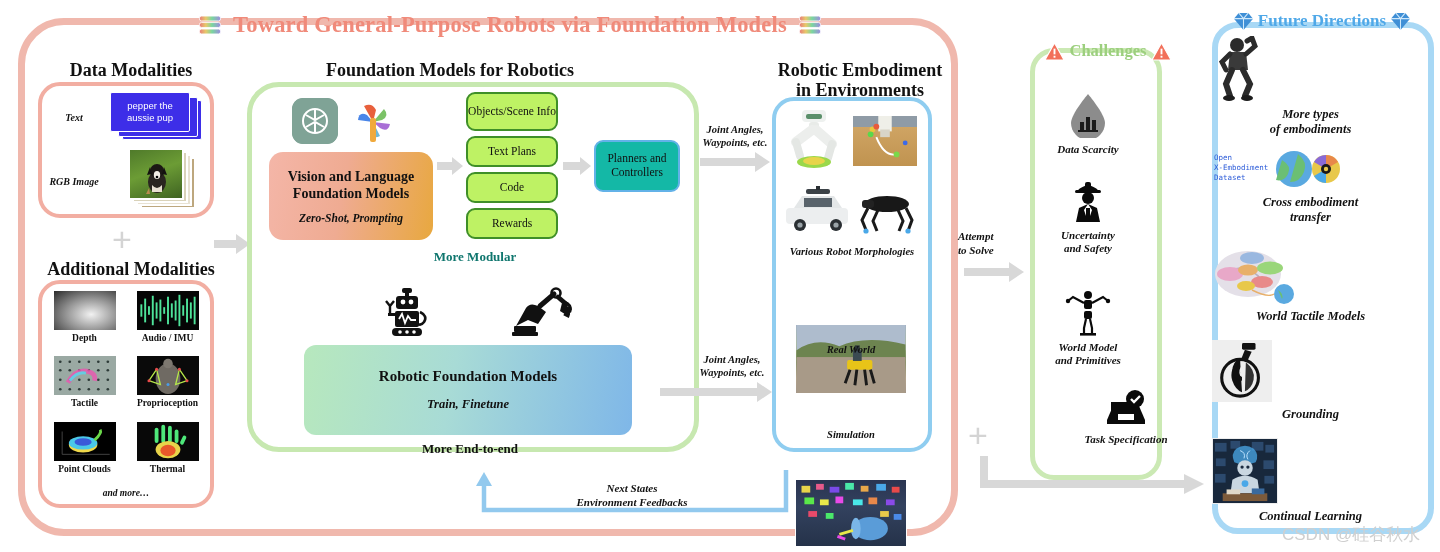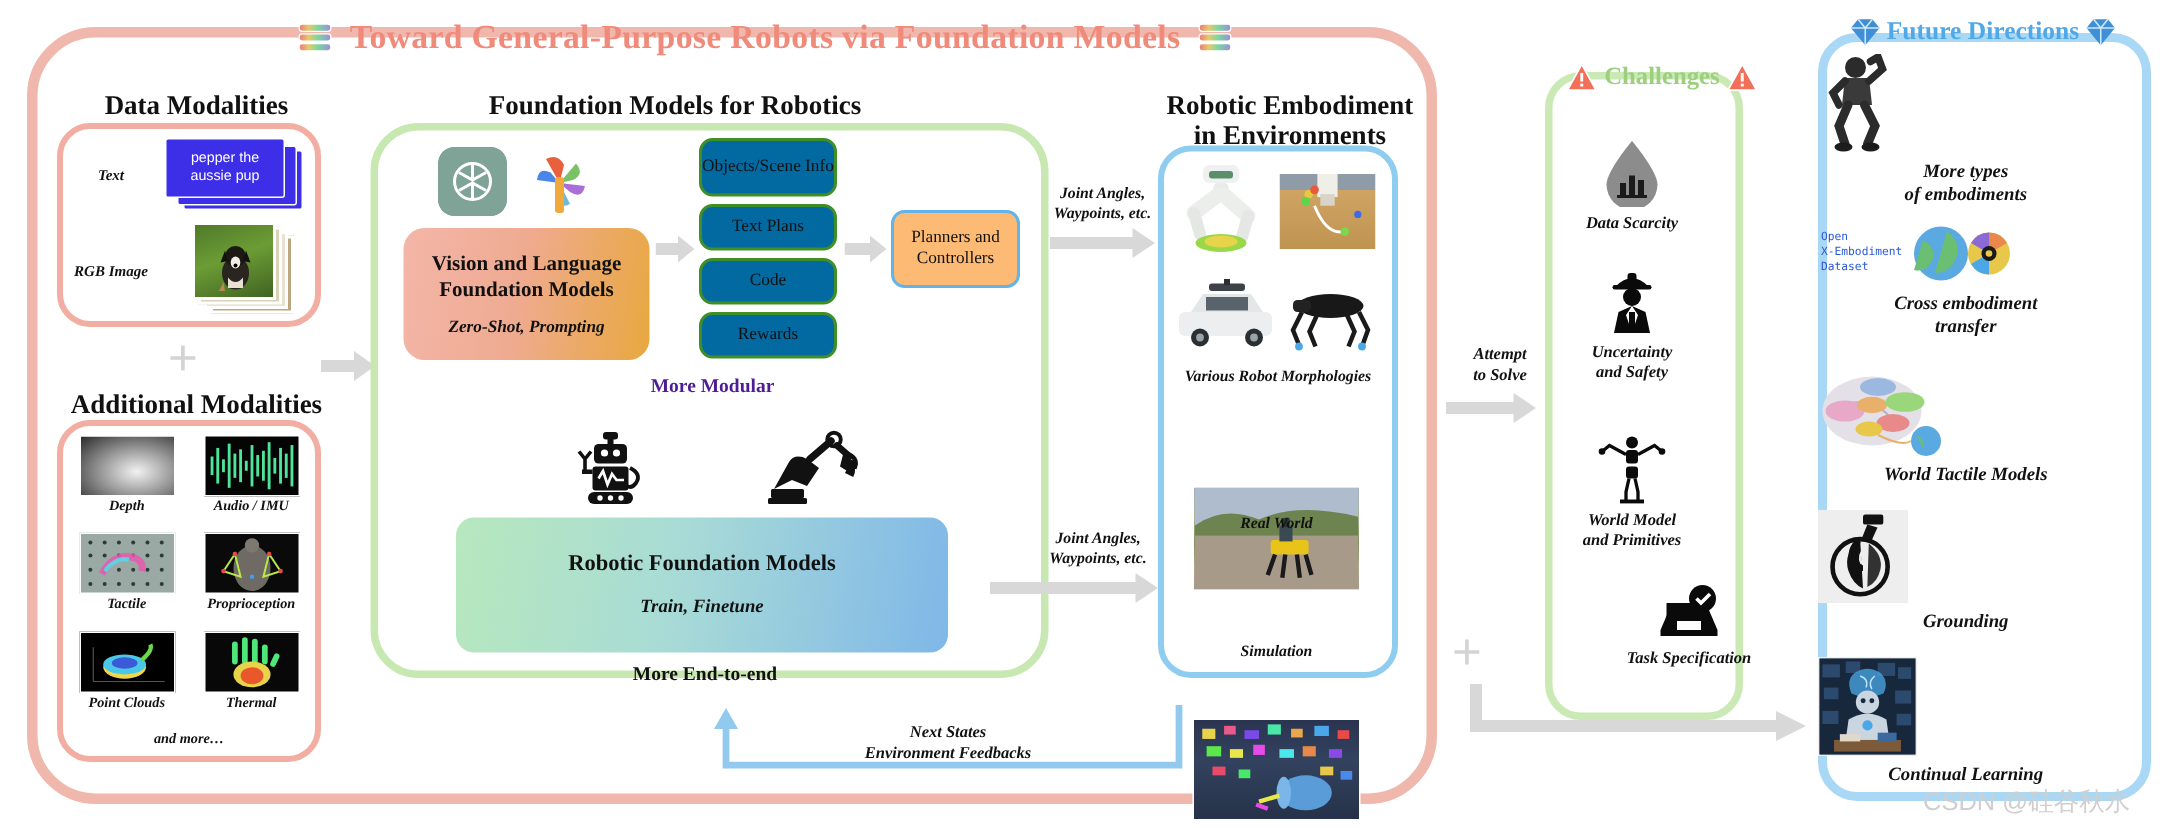--- a/index.html
+++ b/index.html
@@ -91,21 +91,21 @@
     left: 38px; top: 280px; width: 176px; height: 228px;
     border: 4.5px solid #f2aea2; border-radius: 22px; background: #fff;
   }
   #addmod-grid {
     left: 50px; top: 290px; width: 152px; height: 196px;
     display: grid; grid-template-columns: 1fr 1fr; grid-template-rows: repeat(3, 1fr);
     column-gap: 14px; row-gap: 0px;
   }
   .modcell { display: flex; flex-direction: column; align-items: center; justify-content: flex-start; }
   .modthumb { width: 64px; height: 41px; border: 1px solid #fff; }
-  .modcap { font-size: 9.5px; font-style: italic; font-weight: bold; margin-top: 2px; color: #111; }
+  .modcap { font-size: 9.5px; font-weight: bold; margin-top: 2px; color: #111; }
   #and-more {
     left: 38px; top: 488px; width: 176px; text-align: center;
     font-size: 9.5px; font-style: italic; color: #111; font-weight: bold;
   }
   .th-depth { background: radial-gradient(ellipse at 60% 60%, #f2f2f2 0%, #9a9a9a 45%, #2a2a2a 100%); }
   .th-audio { background: #050505; position: relative; overflow: hidden; }
   .th-tactile { background: #9aa9a3; position: relative; overflow: hidden; }
   .th-prop { background: #0a0a0a; position: relative; overflow: hidden; }
   .th-pc { background: #000; position: relative; overflow: hidden; }
   .th-thermal { background: #080808; position: relative; overflow: hidden; }
@@ -122,42 +122,42 @@
   #box-vlm {
     left: 269px; top: 152px; width: 164px; height: 88px; border-radius: 14px;
     background: linear-gradient(100deg, #f4b6a8 0%, #efab92 45%, #e8a83f 100%);
     display: flex; flex-direction: column; align-items: center; justify-content: center;
     padding: 16px;
   }
   #box-vlm .t1 { font-size: 14px; font-weight: bold; color: #111; text-align: center; line-height: 1.22; }
   #box-vlm .t2 { font-size: 11.5px; font-weight: bold; font-style: italic; color: #111; margin-top: 10px; }
 
   .gbox {
-    border: 2.5px solid #3f8f28; border-radius: 9px; background: #0369a1;
+    border: 2.5px solid #3f8f28; border-radius: 9px; background: #bef264;
     display: flex; align-items: center; justify-content: center;
     font-size: 11.5px; color: #111; text-align: center; line-height: 1.16;
   }
   #box-objects-scene { left: 466px; top: 92px; width: 92px; height: 39px; }
   #box-text-plans   { left: 466px; top: 136px; width: 92px; height: 31px; }
   #box-code         { left: 466px; top: 172px; width: 92px; height: 31px; }
   #box-rewards      { left: 466px; top: 208px; width: 92px; height: 31px; }
 
   #box-planners {
     left: 594px; top: 140px; width: 86px; height: 52px;
-    border: 2px solid #63b2e8; border-radius: 9px; background: #fdba74;
+    border: 2px solid #63b2e8; border-radius: 9px; background: #14b8a6;
     display: flex; align-items: center; justify-content: center;
     font-size: 11.5px; color: #111; text-align: center; line-height: 1.18;
   }
   #arrow-vlm-out   { left: 437px; top: 157px; width: 26px; height: 18px; }
   #arrow-out-plan  { left: 563px; top: 157px; width: 28px; height: 18px; }
   #arrow-plan-emb  { left: 700px; top: 152px; width: 70px; height: 20px; }
 
   #lbl-more-modular {
     left: 380px; top: 249px; width: 190px; text-align: center;
-    font-size: 13px; font-weight: bold; color: #4c1d95;
+    font-size: 13px; font-weight: bold; color: #0f766e;
   }
 
   #icon-robot { left: 380px; top: 288px; width: 54px; height: 50px; }
   #icon-arm   { left: 512px; top: 286px; width: 62px; height: 52px; }
 
   #box-rfm {
     left: 304px; top: 345px; width: 328px; height: 90px; border-radius: 12px;
     background: linear-gradient(100deg, #b7e8bd 0%, #a8dbd6 45%, #7fb7e8 100%);
     display: flex; flex-direction: column; align-items: center; justify-content: center;
   }
@@ -223,21 +223,21 @@
     border: 5px solid #cbe9b4; border-radius: 24px; background: #fff;
   }
   .chal-item { position: absolute; width: 116px; display: flex; flex-direction: column; align-items: center; }
   .chal-cap { font-size: 11px; font-style: italic; font-weight: bold; color: #111; text-align: center; line-height: 1.2; margin-top: 5px; }
   #chal-data      { left: 1030px; top: 92px; }
   #chal-uncert    { left: 1030px; top: 180px; }
   #chal-worldmodel{ left: 1030px; top: 288px; }
   #chal-taskspec  { left: 1068px; top: 388px; }
 
   #lbl-attempt { left: 958px; top: 230px; width: 72px; }
-  #lbl-attempt .l { font-size: 11px; font-style: italic; font-weight: bold; color: #111; text-align: center; line-height: 1.25; padding-left: 12px; }
+  #lbl-attempt .l { font-size: 11px; font-style: italic; font-weight: bold; color: #111; text-align: left; line-height: 1.25; }
   #arrow-attempt { left: 964px; top: 262px; width: 60px; height: 20px; }
   #plus-challenges { left: 968px; top: 424px; }
   #arrow-chal-future { left: 978px; top: 456px; width: 226px; height: 48px; }
 
   
   #future-header {
     left: 1222px; top: 8px; width: 200px; height: 26px;
     display: flex; align-items: center; justify-content: center; gap: 3px; z-index: 30;
   }
   #future-header .fd-ttl { font-size: 17px; font-weight: bold; color: #4fa8e8; white-space: nowrap; }

